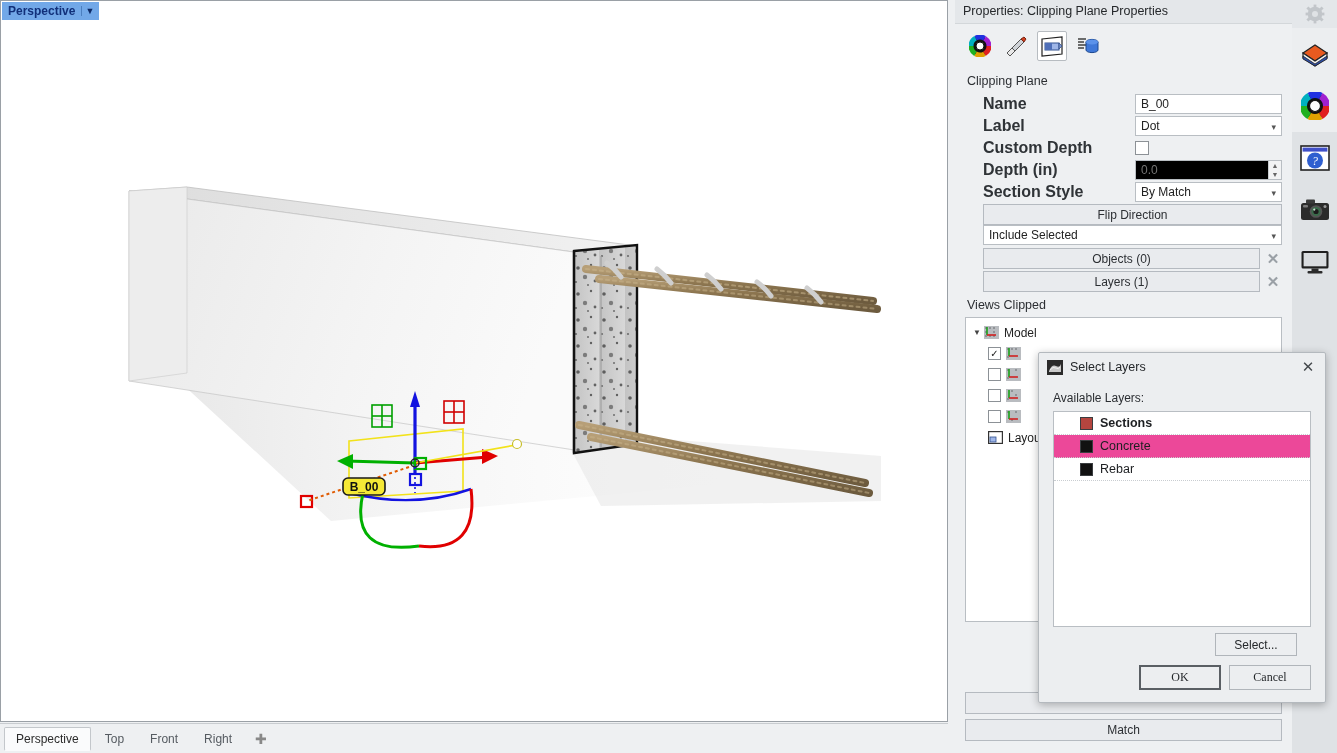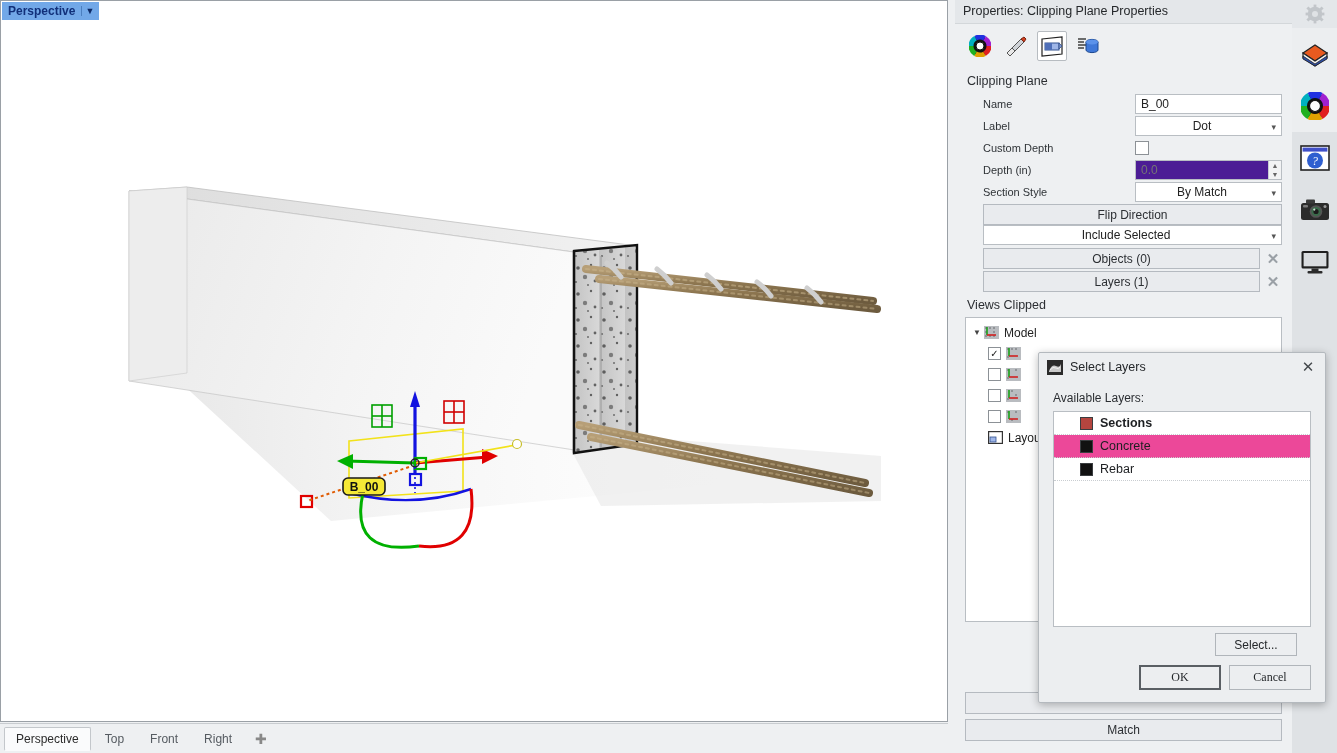--- a/index.html
+++ b/index.html
@@ -73,33 +73,33 @@
     width: 30px; height: 30px; display: flex; align-items: center; justify-content: center;
     border: 1px solid transparent; border-radius: 2px; cursor: pointer;
   }
   .tb-btn.sel { background: #ffffff; border-color: #b7bcc1; }
 
   #panel-body { flex: 1; padding: 0 10px; overflow: hidden; position: relative; }
 
   .grp-title { font-size: 12.5px; color: #2c2f33; margin: 6px 0 5px 2px; }
 
   .row { display: flex; align-items: center; height: 21px; margin-bottom: 1px; }
-  .row .lbl { width: 170px; padding-left: 18px; font-size: 11px; color: #2f3337; }
+  .row .lbl { width: 170px; padding-left: 18px; font-size: 16px; color: #2f3337; font-weight: bold; }
   .row .ctl { flex: 1; }
 
   .txtin {
     width: 100%; height: 20px; line-height: 18px;
     background: #fff; border: 1px solid #b9bec3;
     padding: 0 5px; font-size: 12px; color: #222;
   }
-  .txtin.dim { color: #a7acb1; background: #4c1d95; }
+  .txtin.dim { color: #a7acb1; background: #000000; }
   .selin {
     position: relative; width: 100%; height: 20px; line-height: 18px;
     background: #fff; border: 1px solid #b9bec3;
-    padding: 0 18px 0 5px; font-size: 12px; color: #222; cursor: pointer; text-align: center;
+    padding: 0 18px 0 5px; font-size: 12px; color: #222; cursor: pointer;
   }
   .selin::after {
     content: "\25BE"; position: absolute; right: 5px; top: 1px;
     font-size: 9px; color: #555;
   }
   .chk {
     width: 14px; height: 14px; background: #fff;
     border: 1px solid #8c9196; cursor: pointer;
   }
   .spin-wrap { position: relative; width: 100%; }

